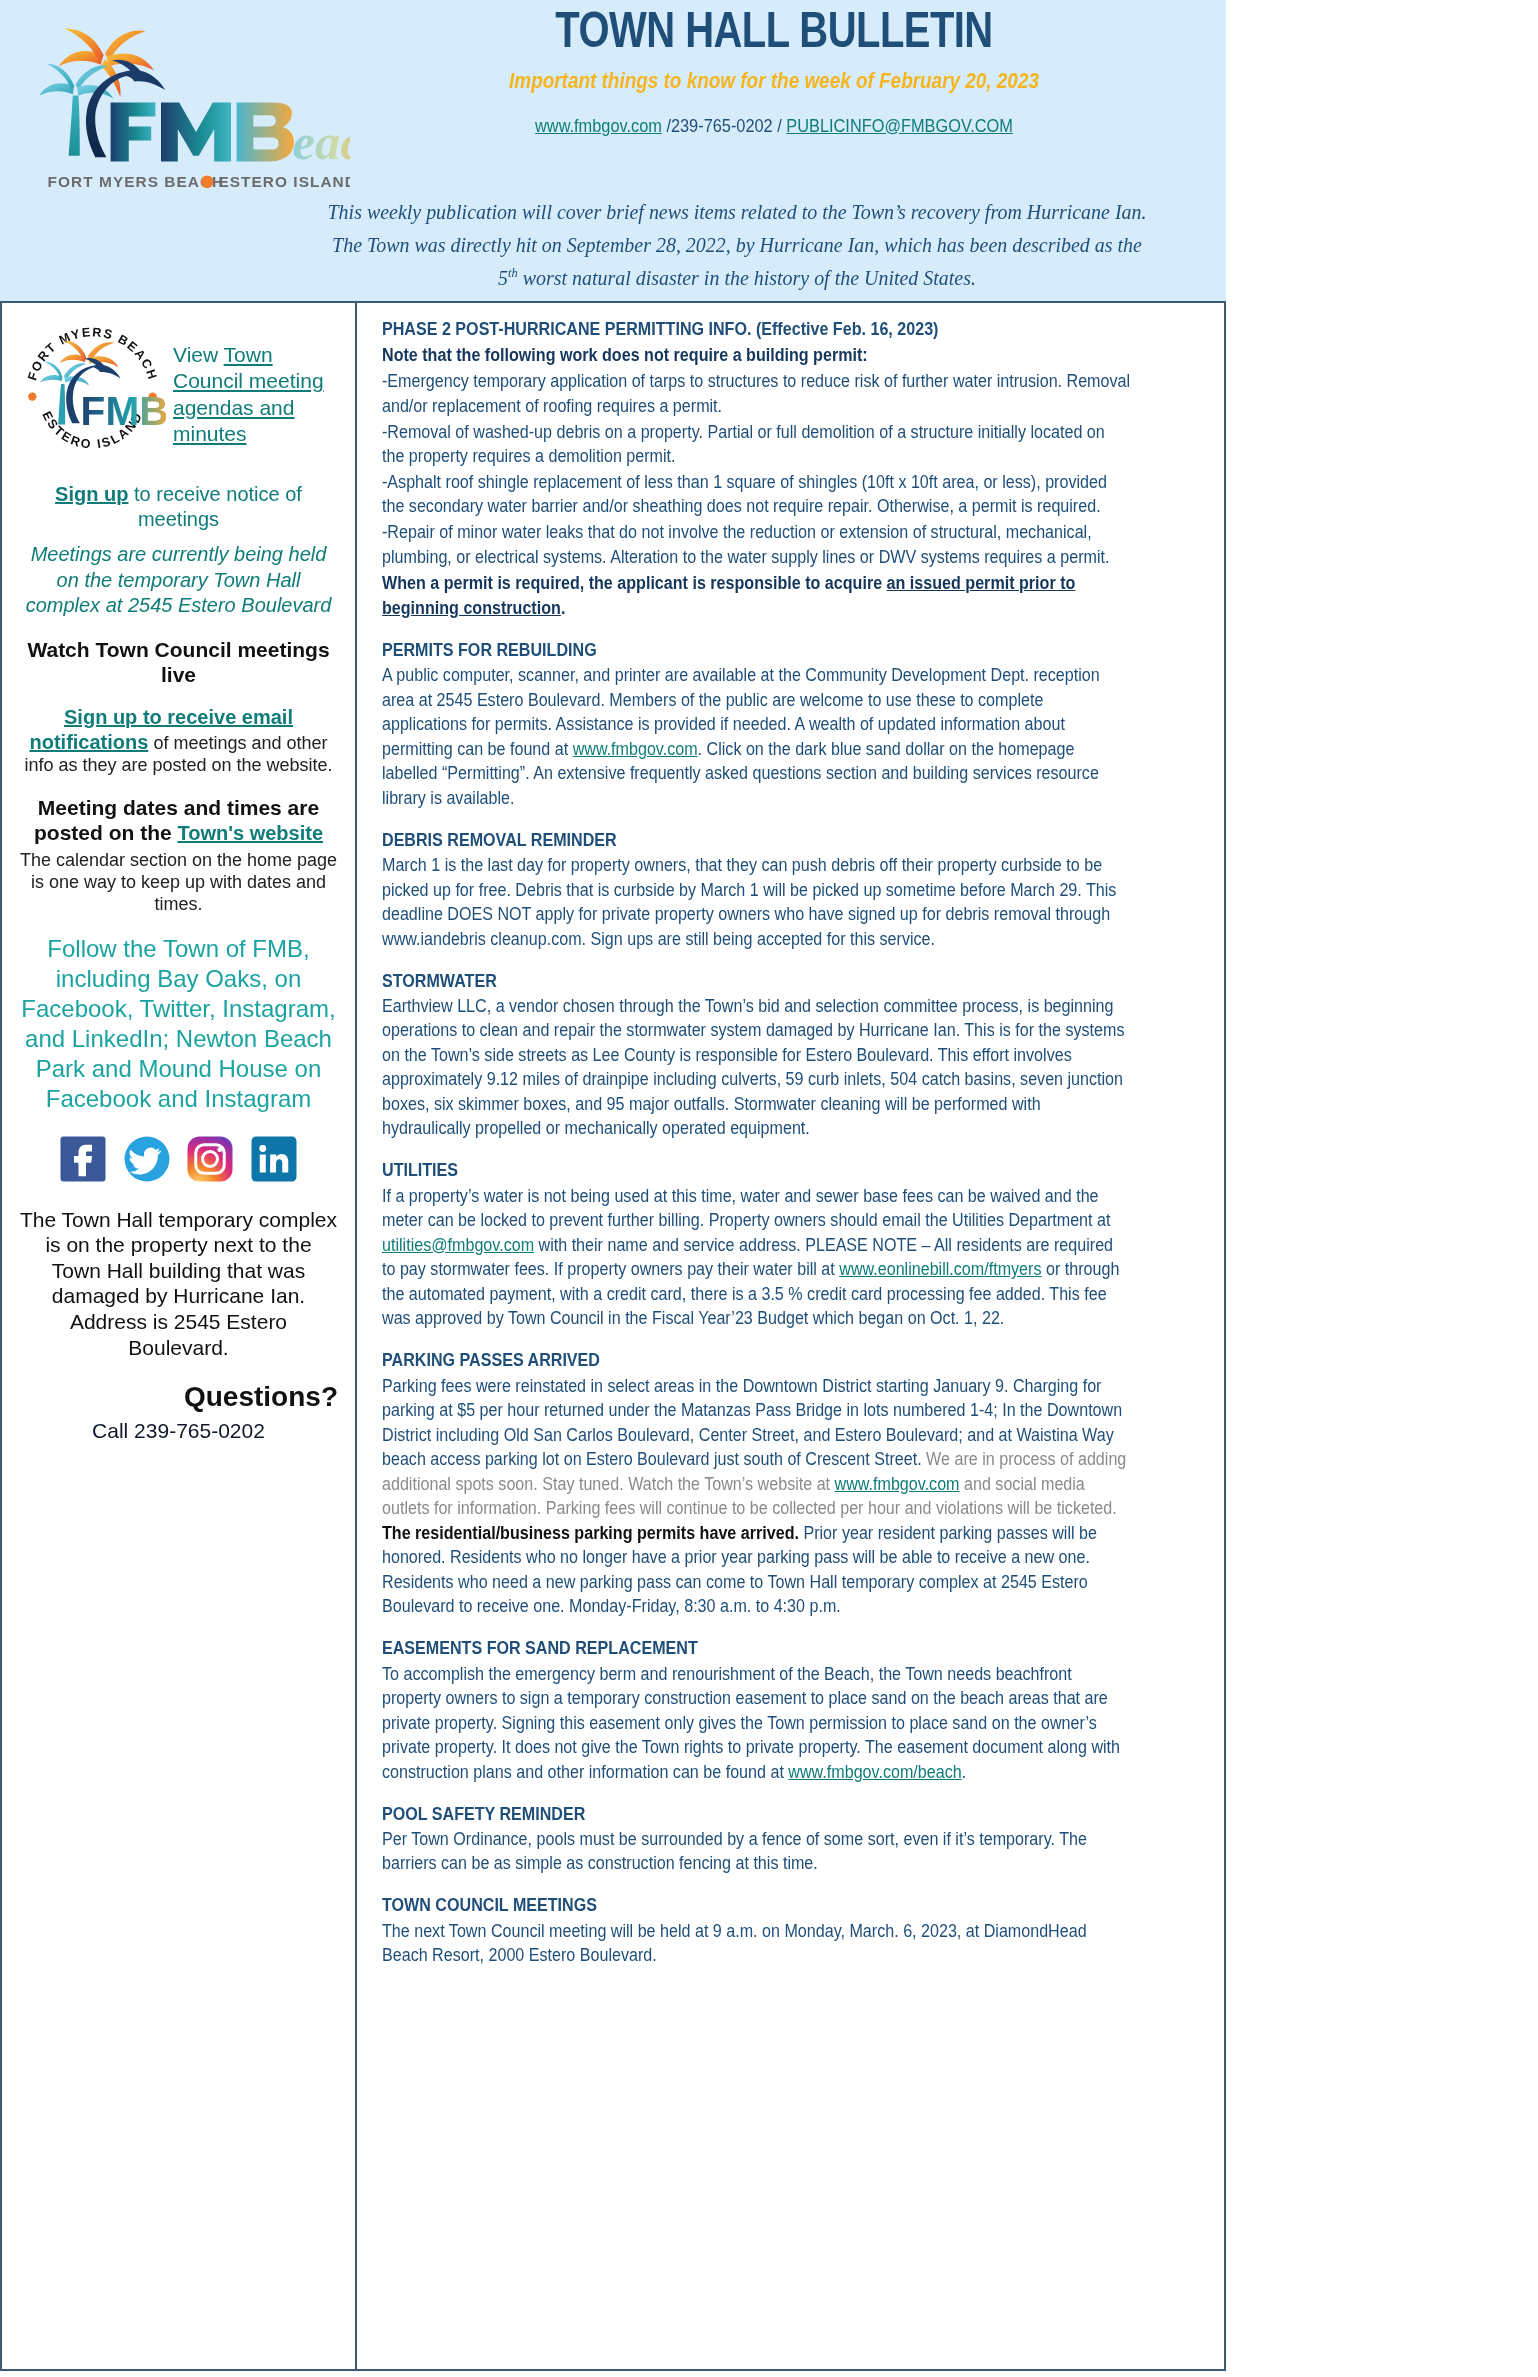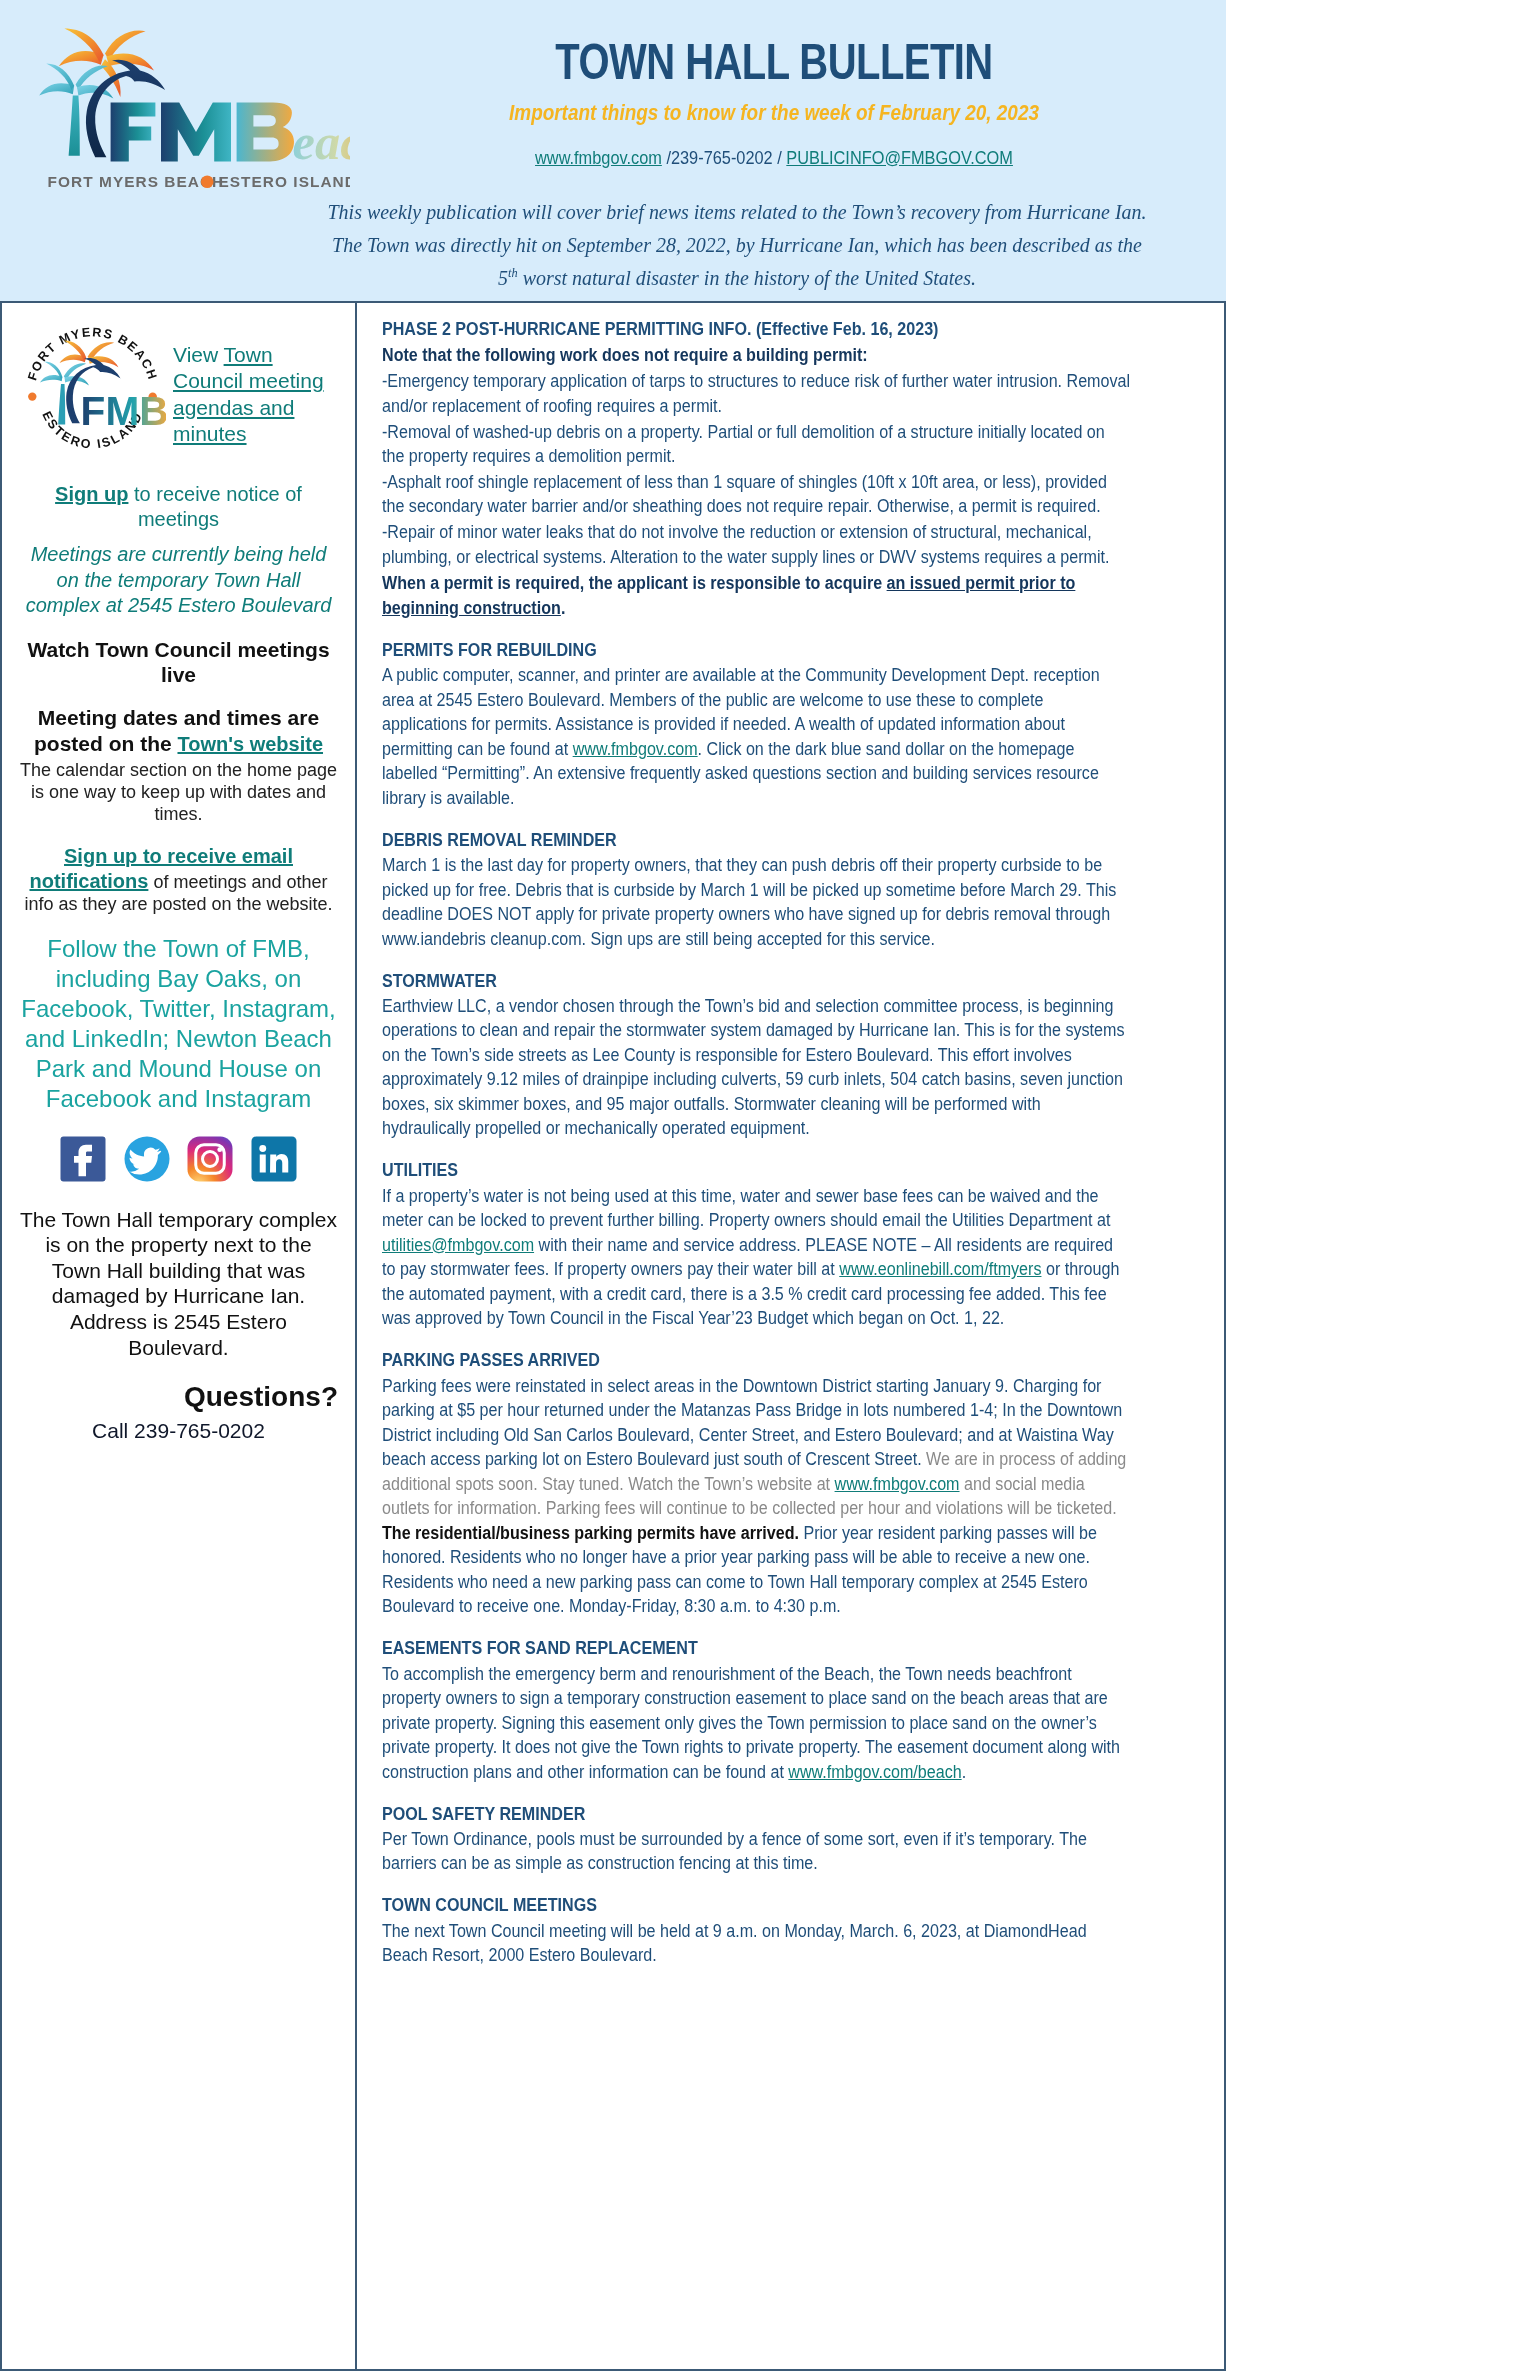--- a/index.html
+++ b/index.html
@@ -19,21 +19,21 @@
     display:flex; align-items:flex-start;
   }
   .logo-wrap {
     width:364px; height:196px;
     position:relative; flex:0 0 364px;
     padding:12.6px 0 0 28px;
   }
   .logo-svg { width:322px; height:189px; display:block; }
 
   .header-center {
-    flex:1; padding-top:36px; text-align:center;
+    flex:1; padding-top:4px; text-align:center;
     position:relative; left:-21px;
   }
   .bulletin-title {
     font-family:"Liberation Sans", sans-serif;
     font-weight:bold;
     font-size:50px;
     letter-spacing:-0.7px;
     color:#1f4e79;
     transform:scaleX(0.80);
     transform-origin:center;
@@ -337,30 +337,30 @@
         <b>Sign up</b><span> to receive notice of meetings</span>
       </p>
       <p class="sb-italic-teal">Meetings are currently being held on the temporary Town Hall complex at 2545 Estero Boulevard</p>
     </div>
 
     <div class="sb-block">
       <p class="sb-head-black">Watch Town Council meetings live</p>
     </div>
 
     <div class="sb-block">
+      <p class="sb-body">
+        <span class="sb-link-head">Sign up to receive email notifications</span><span> of meetings and other info as they are posted on the website.</span>
+      </p>
+    </div>
+
+    <div class="sb-block">
       <p class="sb-head-black">
         <span>Meeting dates and times are posted on the </span><span class="sb-link-head">Town's website</span>
       </p>
       <p class="sb-body">The calendar section on the home page is one way to keep up with dates and times.</p>
-    </div>
-
-    <div class="sb-block">
-      <p class="sb-body">
-        <span class="sb-link-head">Sign up to receive email notifications</span><span> of meetings and other info as they are posted on the website.</span>
-      </p>
     </div>
 
     <div class="sb-block">
       <p class="sb-teal-plain">Follow the Town of FMB, including Bay Oaks, on Facebook, Twitter, Instagram, and LinkedIn; Newton Beach Park and Mound House on Facebook and Instagram</p>
     </div>
 
     <div class="socials">
       <svg class="social-ico" viewBox="0 0 64 64">
         <rect x="2" y="2" width="60" height="60" rx="4" fill="#3b5998"></rect>
         <path d="M38 22h6v-9h-8c-6 0-10 4-10 10v5h-6v9h6v18h10V37h7l1-9h-8v-4c0-1.3.7-2 2-2z" fill="#fff"></path>

